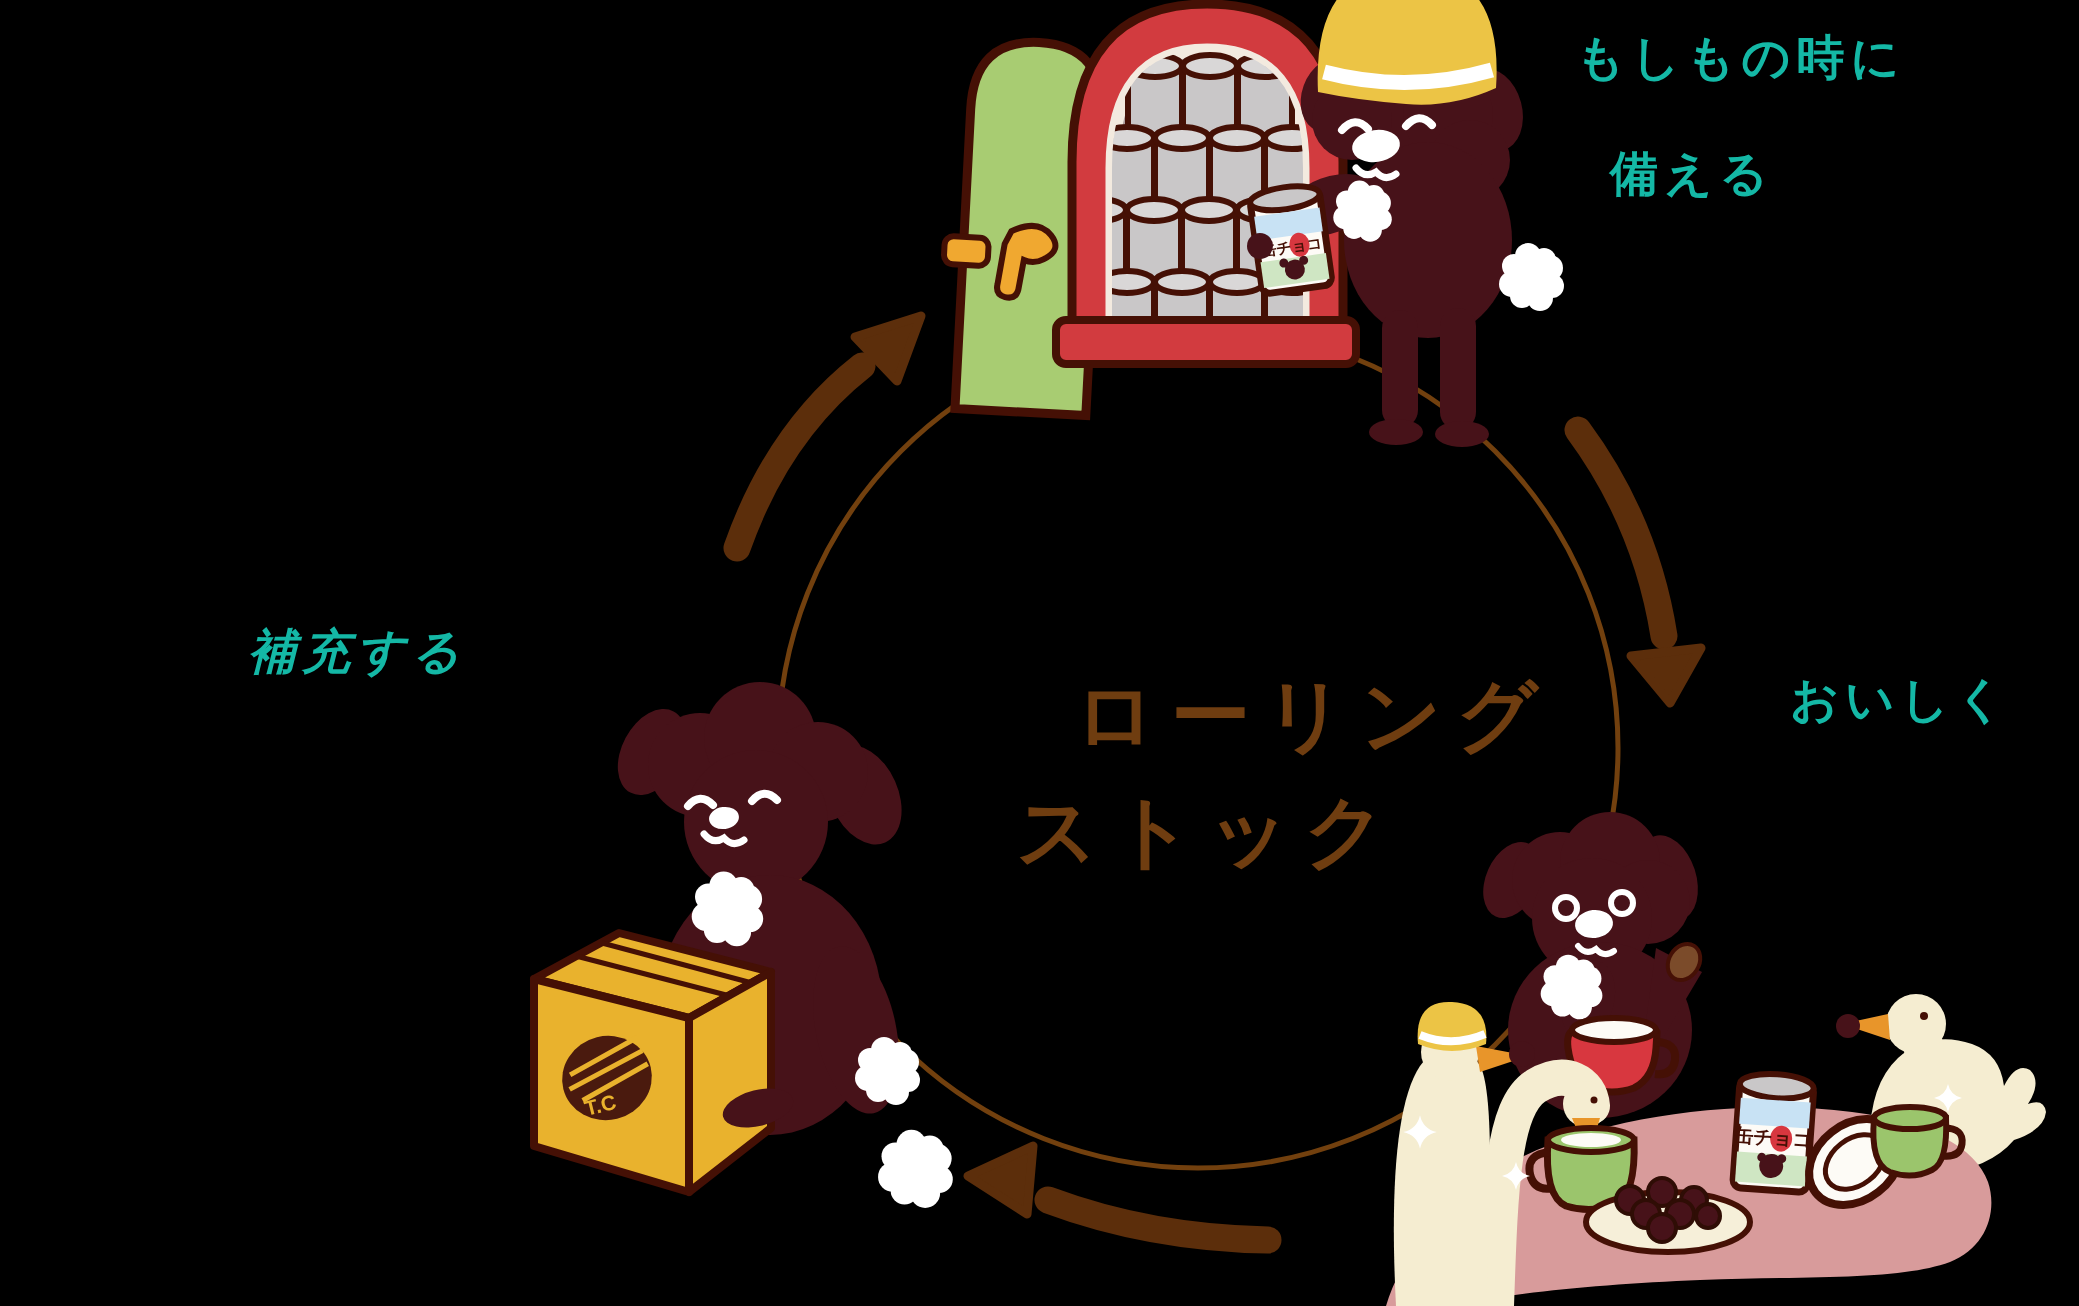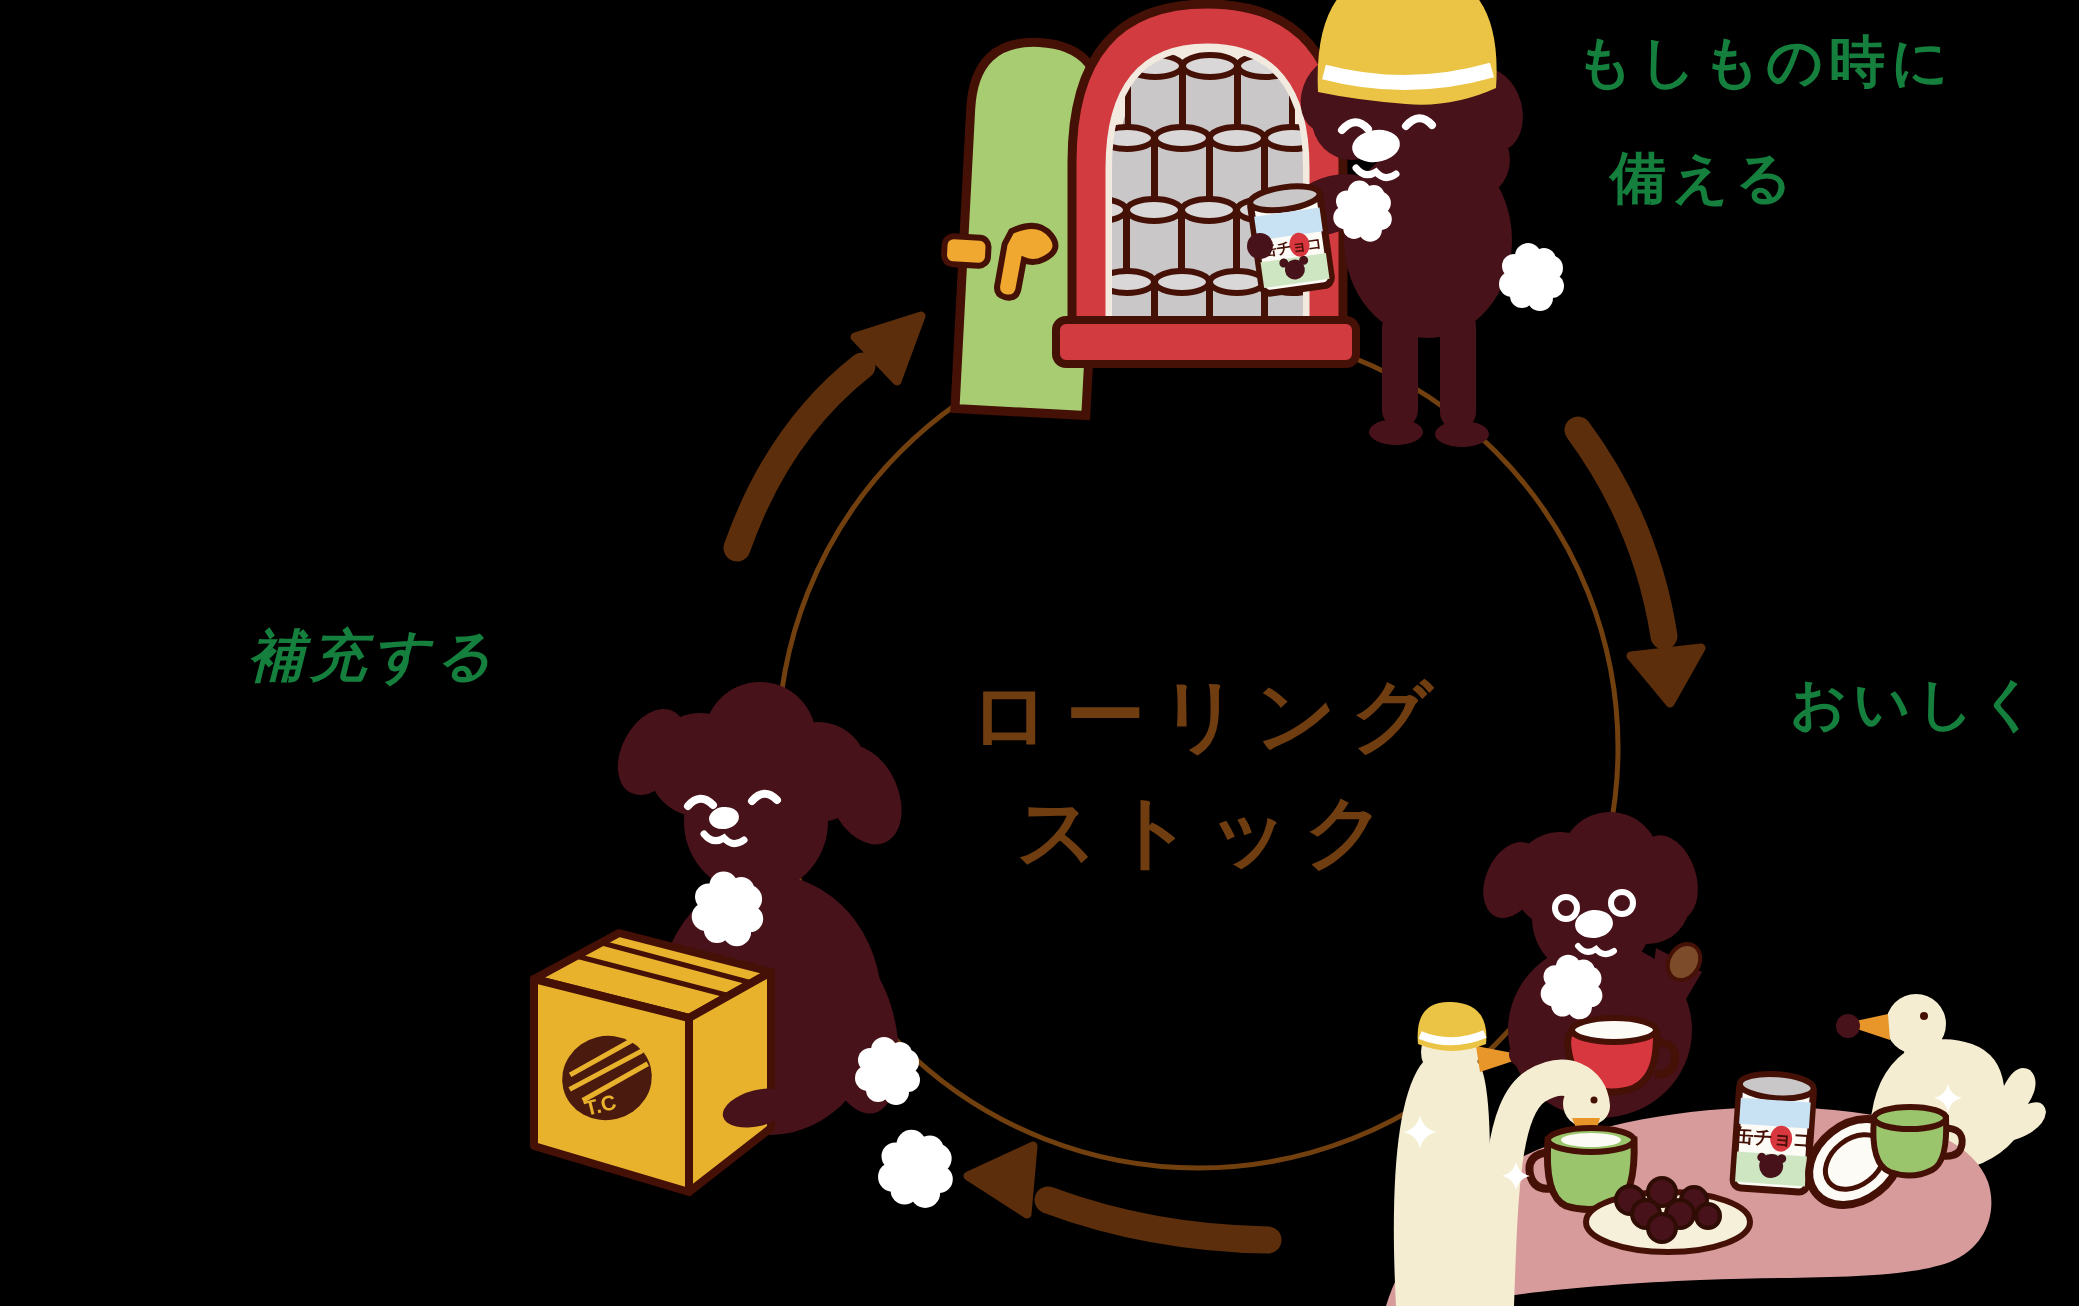--- a/index.html
+++ b/index.html
@@ -1,19 +1,19 @@
 <!DOCTYPE html>
 <html><head>
 <meta charset="utf-8">
 <style>
   html,body{margin:0;padding:0;background:#000;}
   .stage{position:relative;width:2079px;height:1306px;background:#000;overflow:hidden;
          font-family:"Liberation Sans","DejaVu Sans",sans-serif;}
   .stage svg{position:absolute;left:0;top:0;}
-  .lbl{position:absolute;font-weight:bold;color:#15803d;font-size:56px;letter-spacing:6px;
+  .lbl{position:absolute;font-weight:bold;color:#14b8a6;font-size:48px;letter-spacing:6px;
        line-height:1;white-space:nowrap;}
   .center-lbl{position:absolute;font-weight:bold;color:#6F3D10;font-size:80px;letter-spacing:14px;
        line-height:1;text-align:center;width:620px;white-space:nowrap;}
   .svgtxt{font-weight:bold;font-family:"Liberation Sans","DejaVu Sans",sans-serif;}
 </style>
 </head>
 <body>
 
 <div class="stage">
 
@@ -255,21 +255,21 @@
       <path d="M1874,1118 Q1870,1164 1890,1172 Q1912,1180 1932,1170 Q1948,1162 1946,1118 Z" fill="#9BC56C" stroke="#451005" stroke-width="6"></path>
       <path d="M1944,1128 q20,0 18,16 q-2,14 -20,12" fill="none" stroke="#451005" stroke-width="7"></path>
       <ellipse cx="1910" cy="1118" rx="36" ry="11" fill="#9BC56C" stroke="#451005" stroke-width="6"></ellipse>
     </g>
     <use href="#spark" transform="translate(1420,1132) scale(1.2)"></use>
     <use href="#spark" transform="translate(1516,1176)"></use>
     <use href="#spark" transform="translate(1948,1098)"></use>
   </g>
 </svg>
 
-<div class="center-lbl" style="left:898px;top:676px;">ローリング</div>
+<div class="center-lbl" style="left:932px;top:676px;text-align:right;">ローリング</div>
 <div class="center-lbl" style="left:898px;top:792px;">ストック</div>
 
 <div class="lbl" style="left:1576px;top:34px;">もしもの時に</div>
 <div class="lbl" style="left:1566px;top:150px;margin-left:44px;">備える</div>
 
 <div class="lbl" style="left:1790px;top:676px;">おいしく</div>
 
 <div class="lbl" style="left:248px;top:628px;font-style:italic;">補充する</div>
 
 </div>

